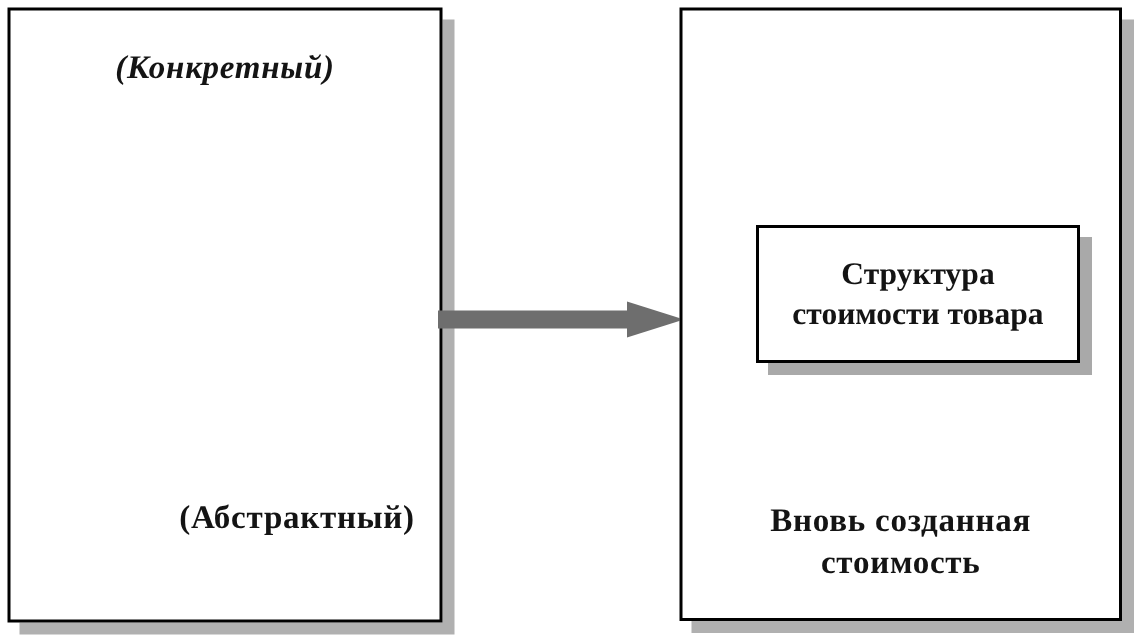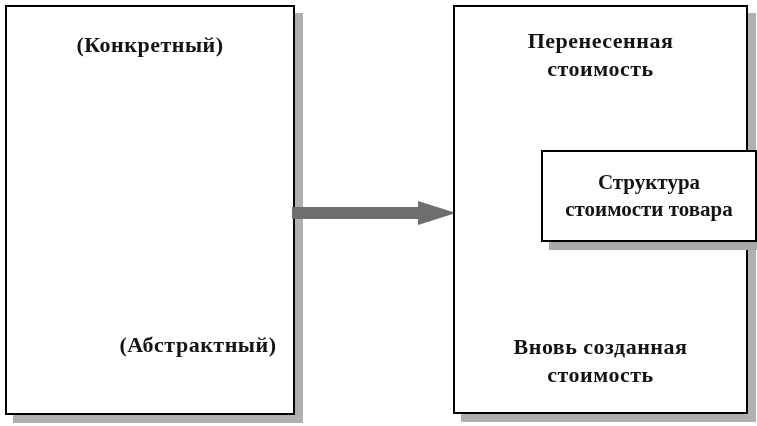--- a/index.html
+++ b/index.html
@@ -36,21 +36,21 @@
   }
   .panel-label {
     position: absolute;
     left: 0;
     width: 100%;
     text-align: center;
     font-size: 22px;
     line-height: 28px;
     letter-spacing: 0.5px;
   }
-  .panel.left .panel-label.top    { top: 24px; }
+  .panel.left .panel-label.top    { top: 24px; font-style: italic; }
   .panel.left .panel-label.bottom { top: 324px; margin-left: 48px; }
   .panel.right .panel-label.top    { top: 20px; padding: 0 30px; width: calc(100% - 60px); }
   .panel.right .panel-label.bottom { top: 326px; padding: 0 20px; width: calc(100% - 40px); }
   .inner-box {
     position: absolute;
     background: #ffffff;
     border: 2px solid #000000;
     box-shadow: 8px 8px 0 0 #a9a9a9;
     display: flex;
     align-items: center;
@@ -64,21 +64,20 @@
     top: 143px;
     width: 192px;
     height: 88px;
   }
   .panel.right .inner-box {
     left: 49px;
     top: 143px;
     width: 192px;
     height: 88px;
     padding: 0 10px;
-    margin-left: 37px;
   }
   .arrow {
     position: absolute;
     left: 292px;
     top: 201px;
     width: 164px;
     height: 24px;
   }
   .arrow-shaft {
     position: absolute;
@@ -108,20 +107,19 @@
     <div class="panel-label top">(Конкретный)</div>
     <div class="panel-label bottom">(Абстрактный)</div>
   </div>
 
   <div class="arrow">
     <div class="arrow-shaft"></div>
     <div class="arrow-head"></div>
   </div>
 
   <div class="panel right">
-    <div class="panel-label top">Перенесенная стоимость</div>
     <div class="inner-box">
       <span>Структура стоимости товара</span>
     </div>
     <div class="panel-label bottom">Вновь созданная стоимость</div>
   </div>
 
 </div>
 
 </body></html>

